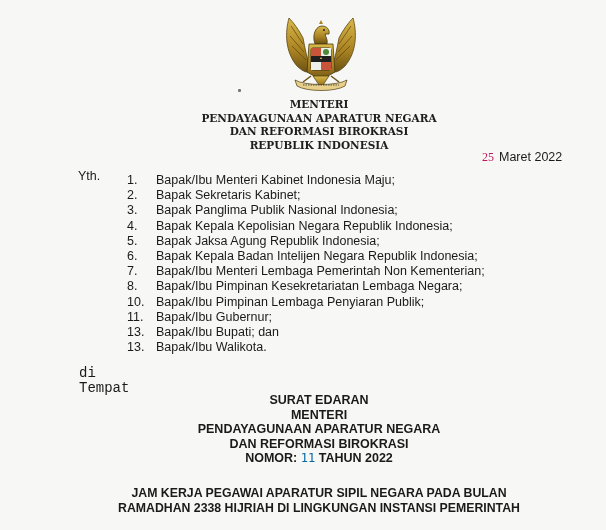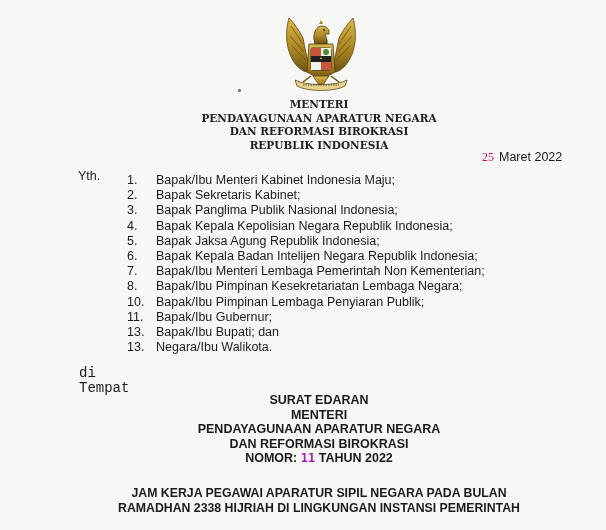--- a/index.html
+++ b/index.html
@@ -109,23 +109,23 @@
       width: 606px;
       text-align: center;
       font-family: "Liberation Sans", sans-serif;
       font-weight: bold;
       font-size: 12.5px;
       line-height: 14.6px;
       color: #1a1a1a;
     }
     .title-block div { white-space: nowrap; }
     .nomor-num {
-      color: #a21caf;
+      color: #0369a1;
       font-family: "DejaVu Sans Mono", monospace;
-      font-weight: bold;
+      font-weight: normal;
       font-size: 12px;
     }
     .tentang {
       margin-top: 5px;
     }
     .subject {
       margin-top: 20px;
       font-size: 12.3px;
       line-height: 15px;
     }
@@ -195,21 +195,21 @@
       <li><span class="num">2.</span><span>Bapak Sekretaris Kabinet;</span></li>
       <li><span class="num">3.</span><span>Bapak Panglima Publik Nasional Indonesia;</span></li>
       <li><span class="num">4.</span><span>Bapak Kepala Kepolisian Negara Republik Indonesia;</span></li>
       <li><span class="num">5.</span><span>Bapak Jaksa Agung Republik Indonesia;</span></li>
       <li><span class="num">6.</span><span>Bapak Kepala Badan Intelijen Negara Republik Indonesia;</span></li>
       <li><span class="num">7.</span><span>Bapak/Ibu Menteri Lembaga Pemerintah Non Kementerian;</span></li>
       <li><span class="num">8.</span><span>Bapak/Ibu Pimpinan Kesekretariatan Lembaga Negara;</span></li>
       <li><span class="num">10.</span><span>Bapak/Ibu Pimpinan Lembaga Penyiaran Publik;</span></li>
       <li><span class="num">11.</span><span>Bapak/Ibu Gubernur;</span></li>
       <li><span class="num">13.</span><span>Bapak/Ibu Bupati; dan</span></li>
-      <li><span class="num">13.</span><span>Negara/Ibu Walikota.</span></li>
+      <li><span class="num">13.</span><span>Bapak/Ibu Walikota.</span></li>
     </ul>
   </div>
 
   <div class="di">
     <div>di</div>
     <div>Tempat</div>
   </div>
 
   <div class="title-block">
     <div>SURAT EDARAN</div>

